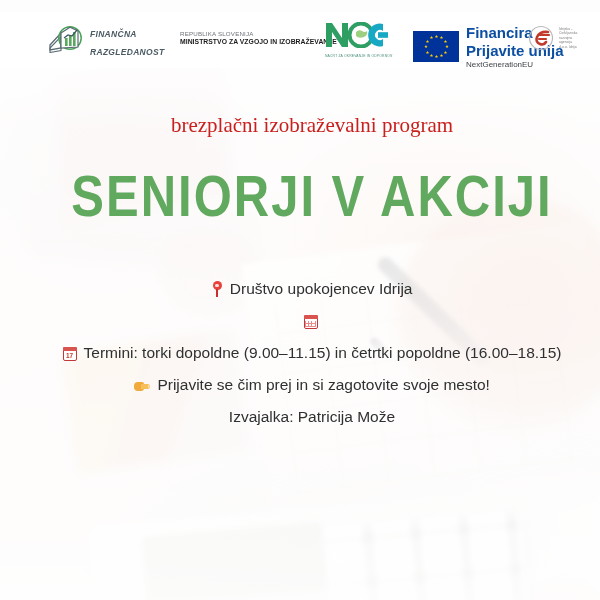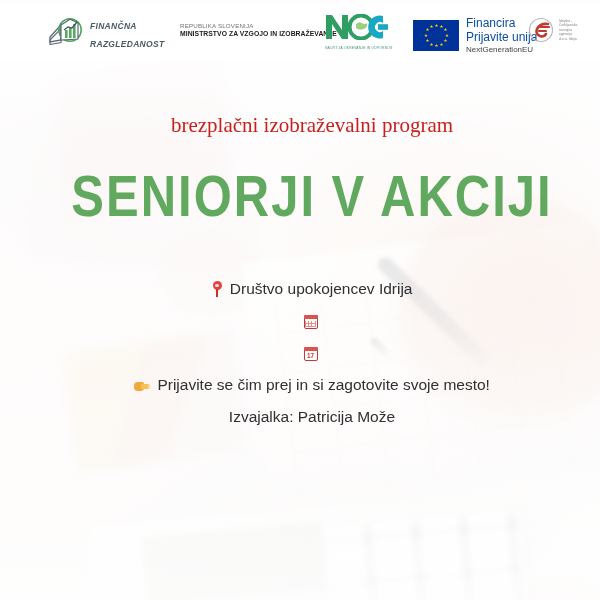--- a/index.html
+++ b/index.html
@@ -152,21 +152,21 @@
       linear-gradient(180deg, rgba(255,255,255,0.94) 0%, rgba(255,255,255,0.70) 14%, rgba(255,255,255,0.62) 52%, rgba(255,255,255,0.70) 86%, rgba(255,255,255,0.84) 100%);
   }
   .photo-wash2 {
     position: absolute; inset: 0;
     background: rgba(255,255,255,0.34);
   }
 
   
   .logo-bar {
     position: absolute;
-    left: 0; top: 4px;
+    left: 0; top: 12px;
     width: 600px; height: 56px;
     background: #ffffff;
     display: flex;
     align-items: center;
     z-index: 20;
   }
 
   
   .logo-fr { position: absolute; left: 48px; top: 11px; display: flex; align-items: center; gap: 6px; }
   .logo-fr-text { line-height: 1.12; }
@@ -199,21 +199,21 @@
   .eu-flag {
     width: 46px; height: 31px; background: #003399;
     position: relative; flex: none;
   }
   .eu-star {
     position: absolute; width: 3px; height: 3px;
     color: #FFCC00; font-size: 4.4px; line-height: 3px; text-align: center;
   }
   .logo-eu-text { line-height: 1.18; }
   .eu-l1, .eu-l2 {
-    font-size: 12px; font-weight: normal; color: #0b4ea2; white-space: nowrap;
+    font-size: 15px; font-weight: bold; color: #0b4ea2; white-space: nowrap;
   }
   .eu-l3 { font-size: 8px; color: #3f4448; white-space: nowrap; margin-top: 1px; }
 
   
   .logo-agency { position: absolute; left: 528px; top: 13px; display: flex; align-items: center; gap: 5px; }
   .agency-text { line-height: 1.35; }
   .agency-text div {
     font-size: 3.3px; color: #7b7b80; white-space: nowrap; letter-spacing: 0.1px;
   }
 
@@ -472,20 +472,21 @@
         <span class="ico ico-cal">
           <span class="body"></span><span class="top"></span><span class="rows"></span>
         </span>
       </div>
 
       <div class="detail-line">
         <span class="ico ico-cal">
           <span class="body"></span><span class="top"></span>
           <span class="num">17</span>
         </span>
+        <span>Termini: torki dopoldne (9.00–11.15) in četrtki popoldne (16.00–18.15)</span>
       </div>
 
 
 
       <div class="detail-line">
         <span class="ico ico-hand">
           <span class="palm"></span><span class="finger"></span><span class="nail"></span>
         </span>
         <span>Prijavite se čim prej in si zagotovite svoje mesto!</span>
       </div>

